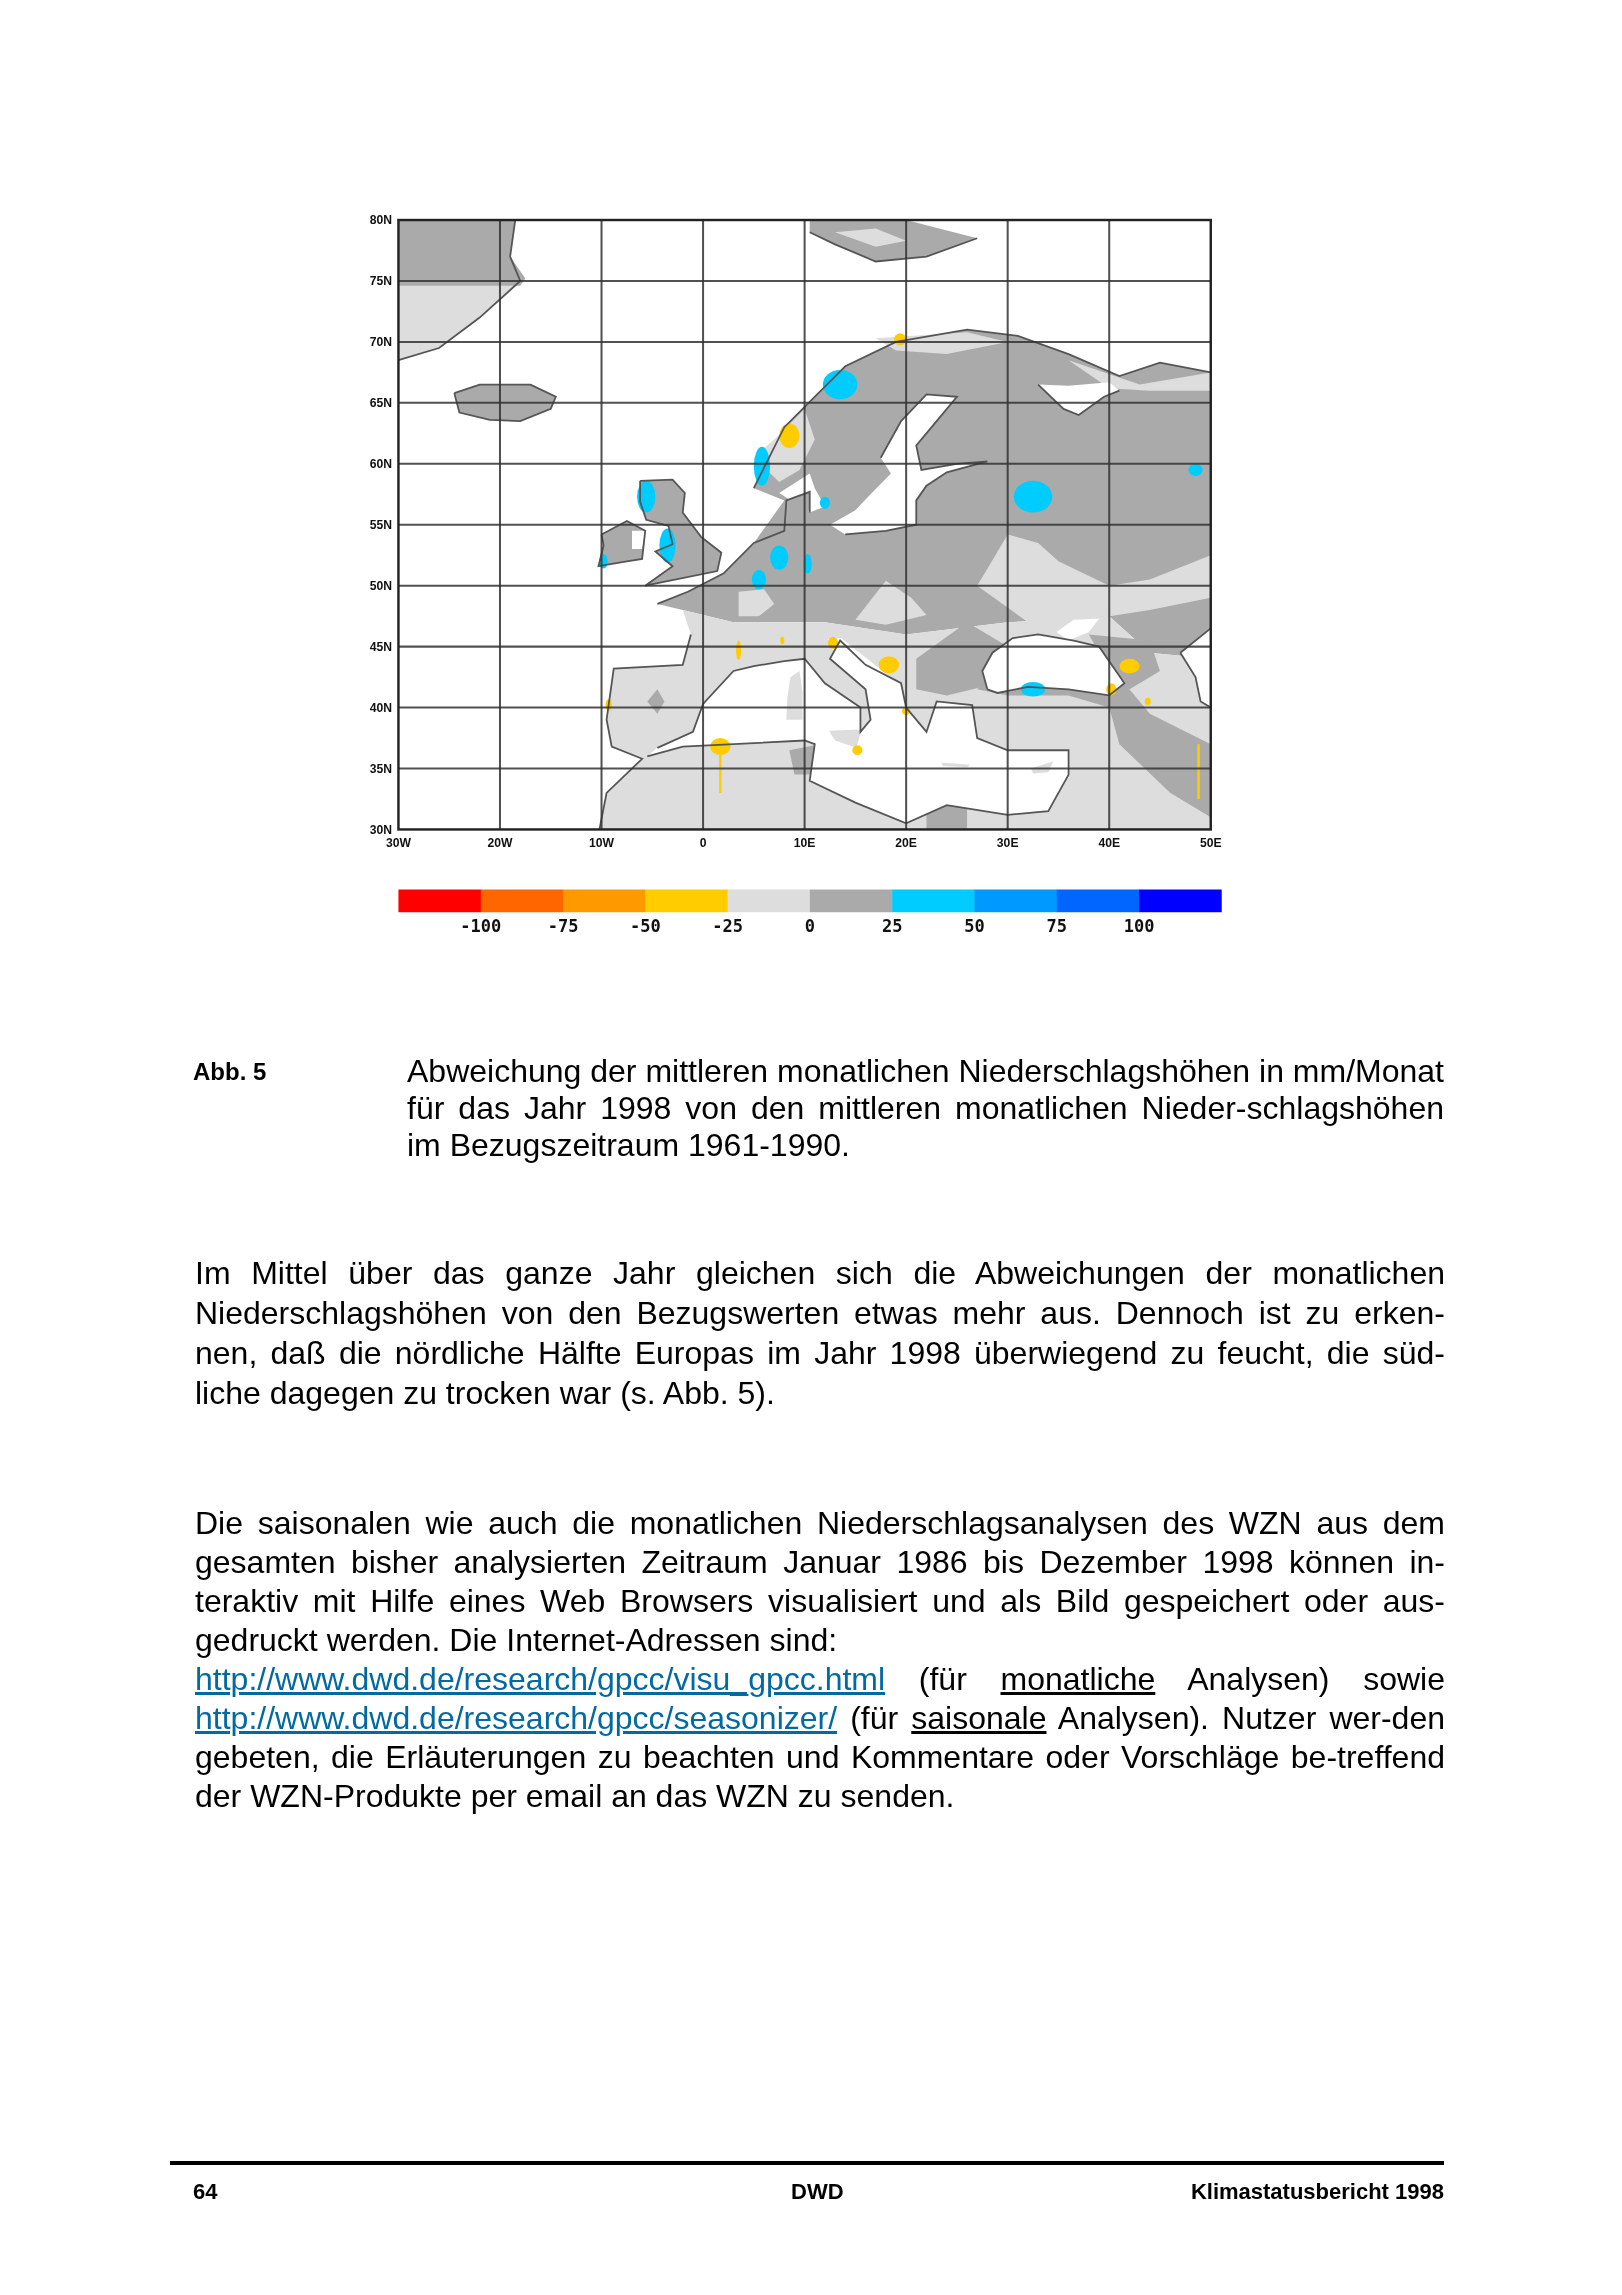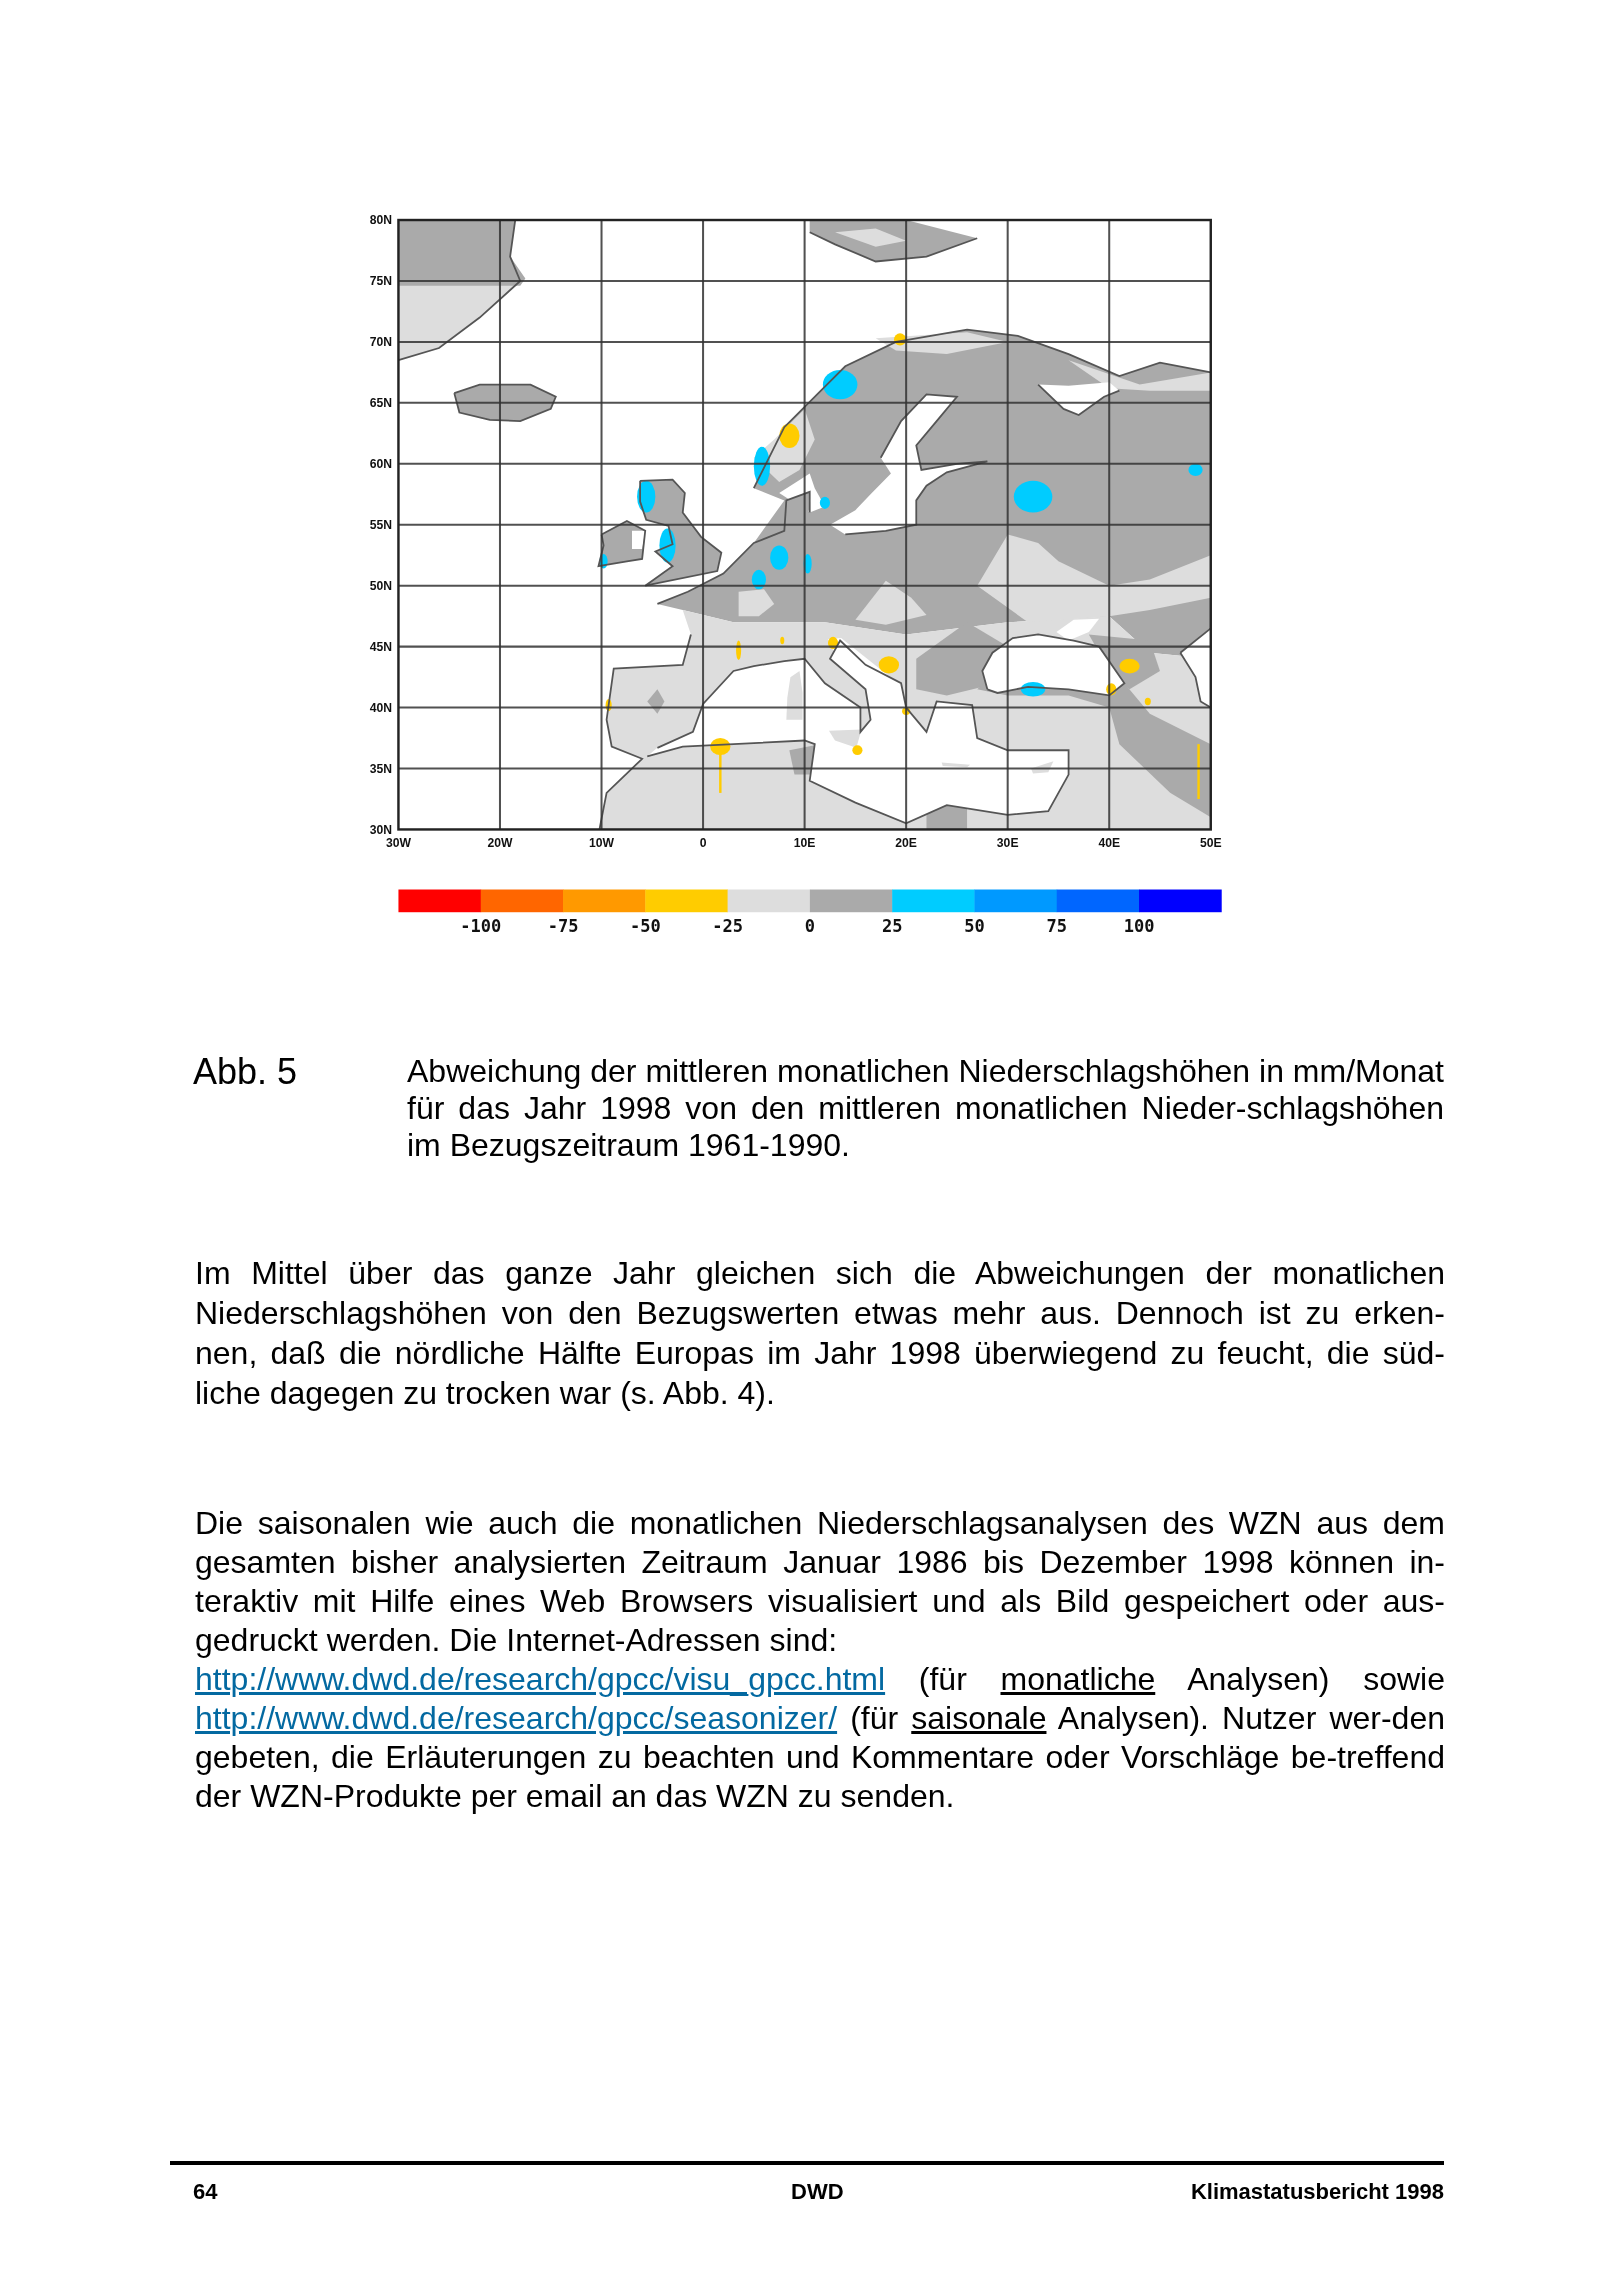--- a/index.html
+++ b/index.html
@@ -1,21 +1,21 @@
 <!DOCTYPE html>
 <html style="font-size:13px"><head>
 <meta charset="utf-8">
 <style>
   html, body { margin:0; padding:0; background:#ffffff; }
   body { width:1623px; height:2295px; position:relative; overflow:hidden;
          font-family:"Liberation Sans", sans-serif; color:#000; }
   #map-figure { position:absolute; left:0; top:0; width:1623px; height:974px; }
   .axis-label { font-family:"Liberation Sans", sans-serif; font-weight:bold; font-size:15px; fill:#111; }
   .cb-label { font-family:"DejaVu Sans Mono", monospace; font-weight:bold; font-size:21px; fill:#111; }
-  .caption-label { position:absolute; left:193px; top:1053px; font-size:36px; font-weight:normal; line-height:37px; }
+  .caption-label { position:absolute; left:193px; top:1053px; font-size:24px; font-weight:bold; line-height:37px; }
   .caption-text { position:absolute; left:407px; top:1053px; width:1037px; font-size:32px; line-height:37px; text-align:justify; }
   .para { position:absolute; left:195px; width:1250px; font-size:32px; line-height:40px; text-align:justify; }
   #para1 { top:1253px; }
   #para2 { top:1504px; line-height:39px; }
   .link { color:#0369a1; text-decoration:underline; }
   .ul { text-decoration:underline; }
   .footer-rule { position:absolute; left:170px; top:2161px; width:1274px; height:4px; background:#000; }
   .footer { position:absolute; top:2179px; font-size:22px; font-weight:bold; }
   #footer-left { left:193px; }
   #footer-center { left:791px;text-align:center; }
@@ -169,21 +169,21 @@
       <text x="1099.4" y="1148" text-anchor="middle" class="cb-label">25</text>
       <text x="1200.8000000000002" y="1148" text-anchor="middle" class="cb-label">50</text>
       <text x="1302.2" y="1148" text-anchor="middle" class="cb-label">75</text>
       <text x="1403.6" y="1148" text-anchor="middle" class="cb-label">100</text>
     </g>
 </svg>
 
 <div class="caption-label">Abb. 5</div>
 <div class="caption-text">Abweichung der mittleren monatlichen Niederschlagshöhen in mm/Monat für das Jahr 1998 von den mittleren monatlichen Nieder-schlagshöhen im Bezugszeitraum 1961-1990.</div>
 
-<div class="para" id="para1">Im Mittel über das ganze Jahr gleichen sich die Abweichungen der monatlichen Niederschlagshöhen von den Bezugswerten etwas mehr aus. Dennoch ist zu erken-nen, daß die nördliche Hälfte Europas im Jahr 1998 überwiegend zu feucht, die süd-liche dagegen zu trocken war (s. Abb. 4).</div>
+<div class="para" id="para1">Im Mittel über das ganze Jahr gleichen sich die Abweichungen der monatlichen Niederschlagshöhen von den Bezugswerten etwas mehr aus. Dennoch ist zu erken-nen, daß die nördliche Hälfte Europas im Jahr 1998 überwiegend zu feucht, die süd-liche dagegen zu trocken war (s. Abb. 5).</div>
 
 <div class="para" id="para2"><span>Die saisonalen wie auch die monatlichen Niederschlagsanalysen des WZN aus dem gesamten bisher analysierten Zeitraum Januar 1986 bis Dezember 1998 können in-teraktiv mit Hilfe eines Web Browsers visualisiert und als Bild gespeichert oder aus-gedruckt werden. Die Internet-Adressen sind:</span><br><span class="link">http://www.dwd.de/research/gpcc/visu_gpcc.html</span><span> (für </span><span class="ul">monatliche</span><span> Analysen) sowie </span><span class="link">http://www.dwd.de/research/gpcc/seasonizer/</span><span> (für </span><span class="ul">saisonale</span><span> Analysen). Nutzer wer-den gebeten, die Erläuterungen zu beachten und Kommentare oder Vorschläge be-treffend der WZN-Produkte per email an das WZN zu senden.</span></div>
 
 <div class="footer-rule"></div>
 <div class="footer" id="footer-left">64</div>
 <div class="footer" id="footer-center">DWD</div>
 <div class="footer" id="footer-right">Klimastatusbericht 1998</div>
 
 
 </body></html>

